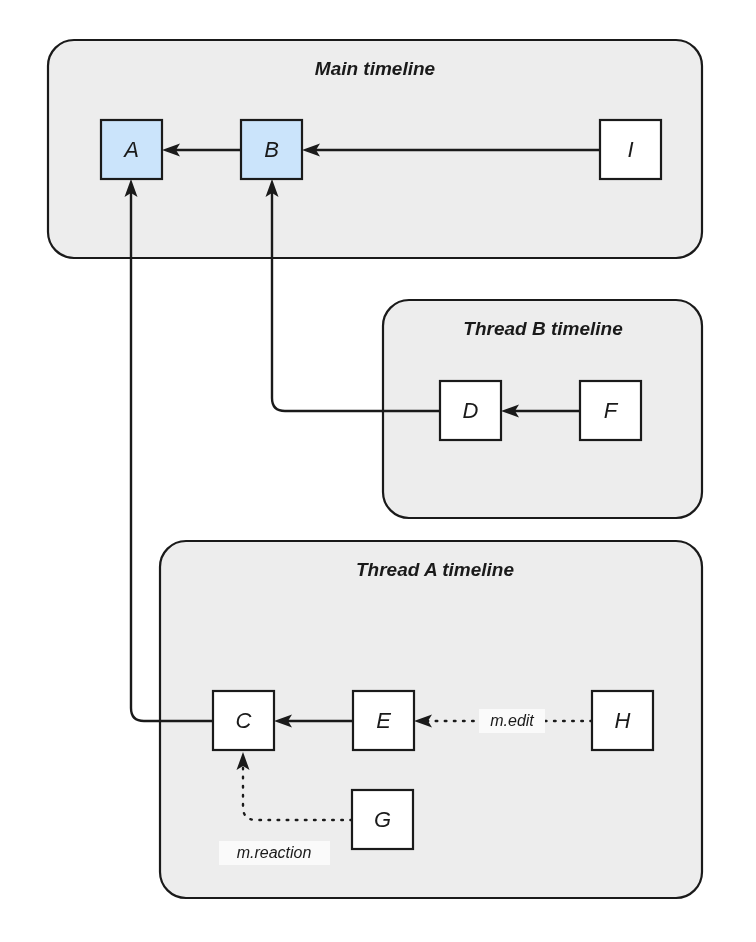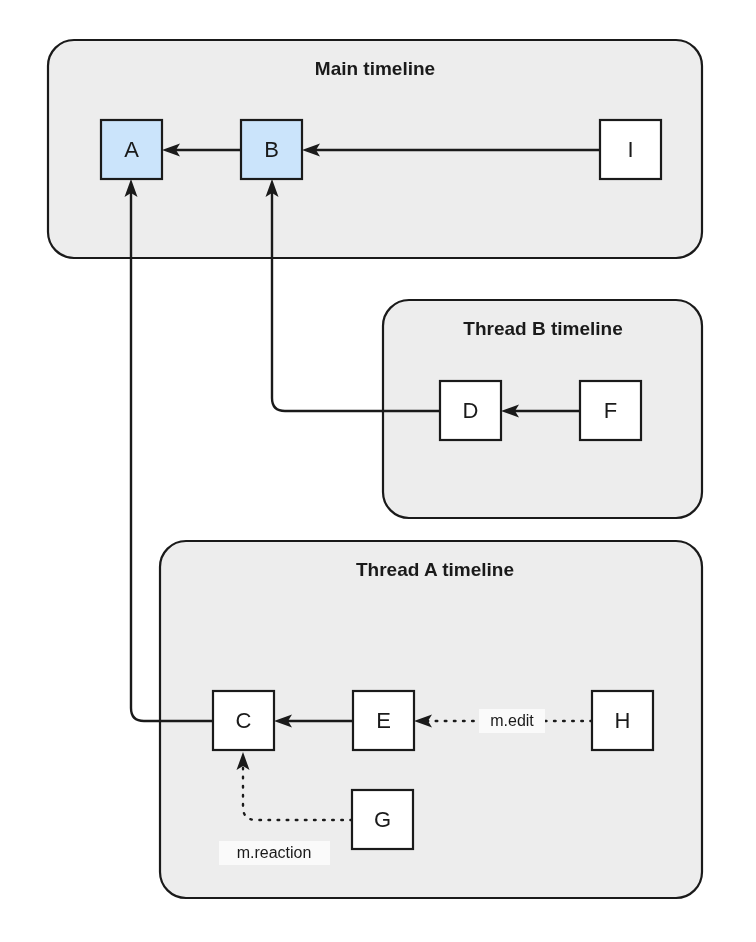--- a/index.html
+++ b/index.html
@@ -10,20 +10,21 @@
   body {
     width: 756px;
     height: 942px;
     font-family: "Liberation Sans", sans-serif;
     overflow: hidden;
   }
   #diagram-root {
     position: relative;
     width: 602px;
     height: 942px;
+    font-style: italic;
   }
   svg#diagram-svg {
     position: absolute;
     left: 0;
     top: 0;
     width: 756px;
     height: 942px;
   }
   .group-title {
     font-family: "Liberation Sans", sans-serif;

